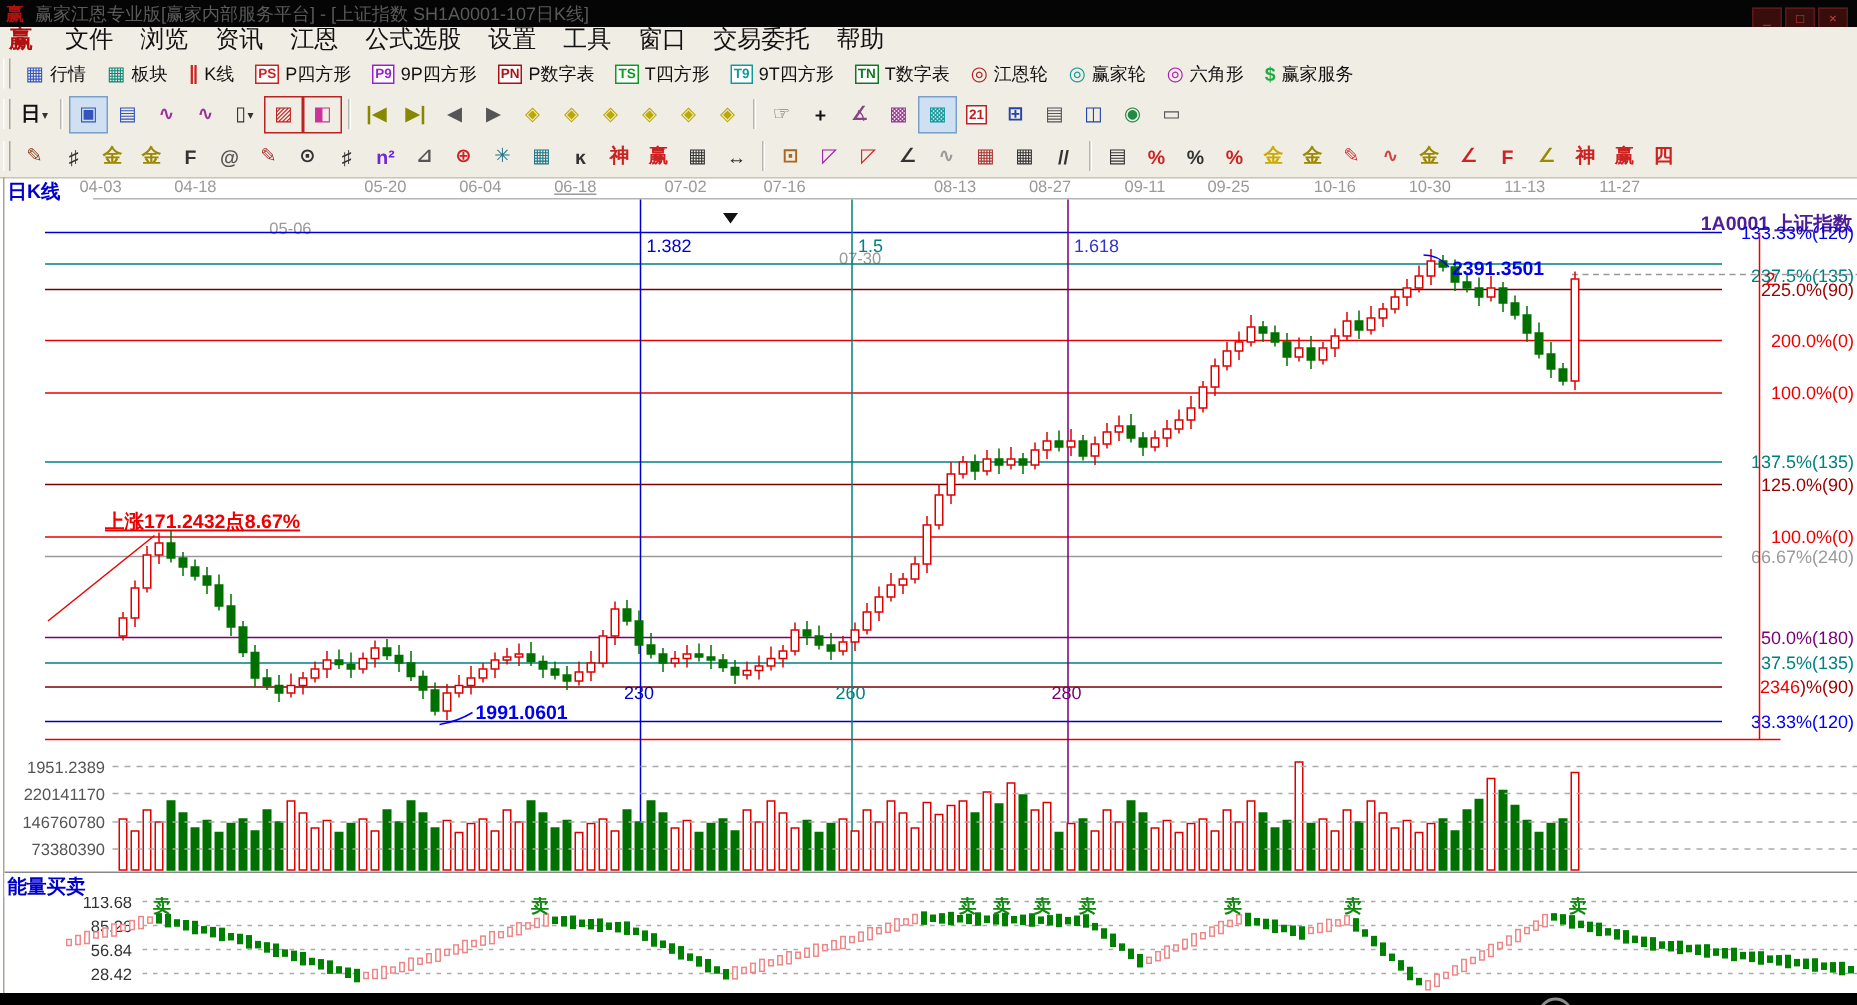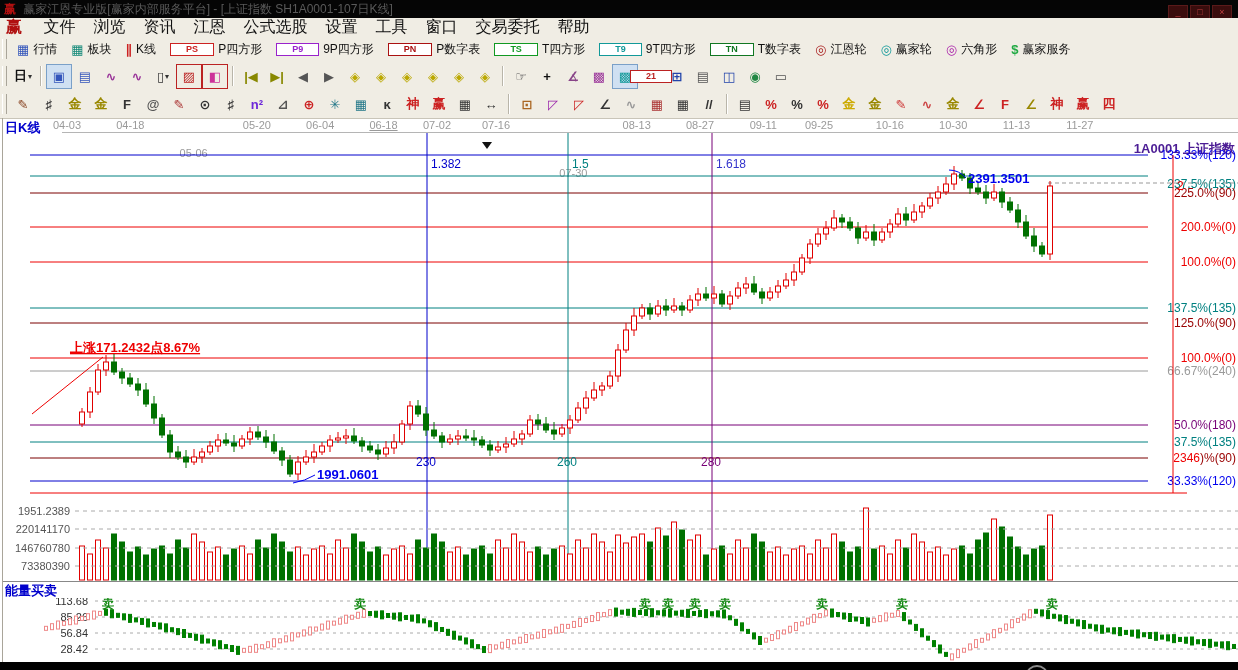--- a/index.html
+++ b/index.html
@@ -20,21 +20,21 @@
   #menubar .logo{color:#b01010;font-weight:bold;margin:0 8px 0 6px;}
   .menu-item{display:inline-block;padding:0 9px;cursor:default;}
   
   .tbar{background:#f0ede4;border-bottom:1px solid #c9c5b9;display:flex;align-items:center;}
   #toolbar1{left:0;top:36px;width:1238px;height:26px;}
   #toolbar2{left:0;top:62px;width:1238px;height:28px;}
   #toolbar3{left:0;top:90px;width:1238px;height:28px;}
   .tb-btn{display:inline-flex;align-items:center;height:22px;padding:0 5px;margin:0 1px;
     font-size:12px;color:#111;border:1px solid transparent;cursor:default;white-space:nowrap;}
   .tb-ico{font-size:13px;margin-right:4px;font-weight:bold;}
-  .tb-ico.boxed{font-size:9px;font-weight:bold;border:1px solid currentColor;padding:0 15px;
+  .tb-ico.boxed{font-size:9px;font-weight:bold;border:1px solid currentColor;padding:0 1px;
     line-height:11px;background:#fff;}
   .ico-btn{display:inline-flex;align-items:center;justify-content:center;width:24px;height:23px;
     margin:0;font-size:13px;font-weight:bold;border:1px solid transparent;}
   .ico-btn.sel{background:#cfe0f2;border:1px solid #7aa0c8;}
   .ico-btn.redsel{border:1px solid #bb2222;}
   .ico-sub{font-size:8px;color:#333;margin-left:1px;}
   .tb-sep{width:1px;height:20px;background:#b9b5a9;border-right:1px solid #fff;margin:0 4px;}
   .grip{width:3px;height:20px;border-left:1px solid #fff;border-right:1px solid #a9a59a;margin:0 3px 0 2px;}
   
   #periodlabel{left:5px;top:119px;color:#0000cc;font-size:13px;font-weight:bold;}
@@ -348,22 +348,22 @@
   </div>
 
 <div class="abs" id="periodlabel">日K线</div>
 <div class="abs" id="daterow">
     <span class="datelab" style="left: 67px;">04-03</span>
     <span class="datelab" style="left: 130.3px;">04-18</span>
     <span class="datelab" style="left: 193.6px; margin-top: 28px;">05-06</span>
     <span class="datelab" style="left: 256.9px;">05-20</span>
     <span class="datelab" style="left: 320.2px;">06-04</span>
     <span class="datelab" style="left: 383.5px; text-decoration: underline;">06-18</span>
-    <span class="datelab" style="left: 437px;">07-02</span>
-    <span class="datelab" style="left: 496px;">07-16</span>
+    <span class="datelab" style="left: 457px;">07-02</span>
+    <span class="datelab" style="left: 523px;">07-16</span>
     <span class="datelab" style="left: 573.4px; margin-top: 48px;">07-30</span>
     <span class="datelab" style="left: 636.7px;">08-13</span>
     <span class="datelab" style="left: 700px;">08-27</span>
     <span class="datelab" style="left: 763.3px;">09-11</span>
     <span class="datelab" style="left: 819px;">09-25</span>
     <span class="datelab" style="left: 889.9px;">10-16</span>
     <span class="datelab" style="left: 953.2px;">10-30</span>
     <span class="datelab" style="left: 1016.5px;">11-13</span>
     <span class="datelab" style="left: 1079.8px;">11-27</span>
   </div>

